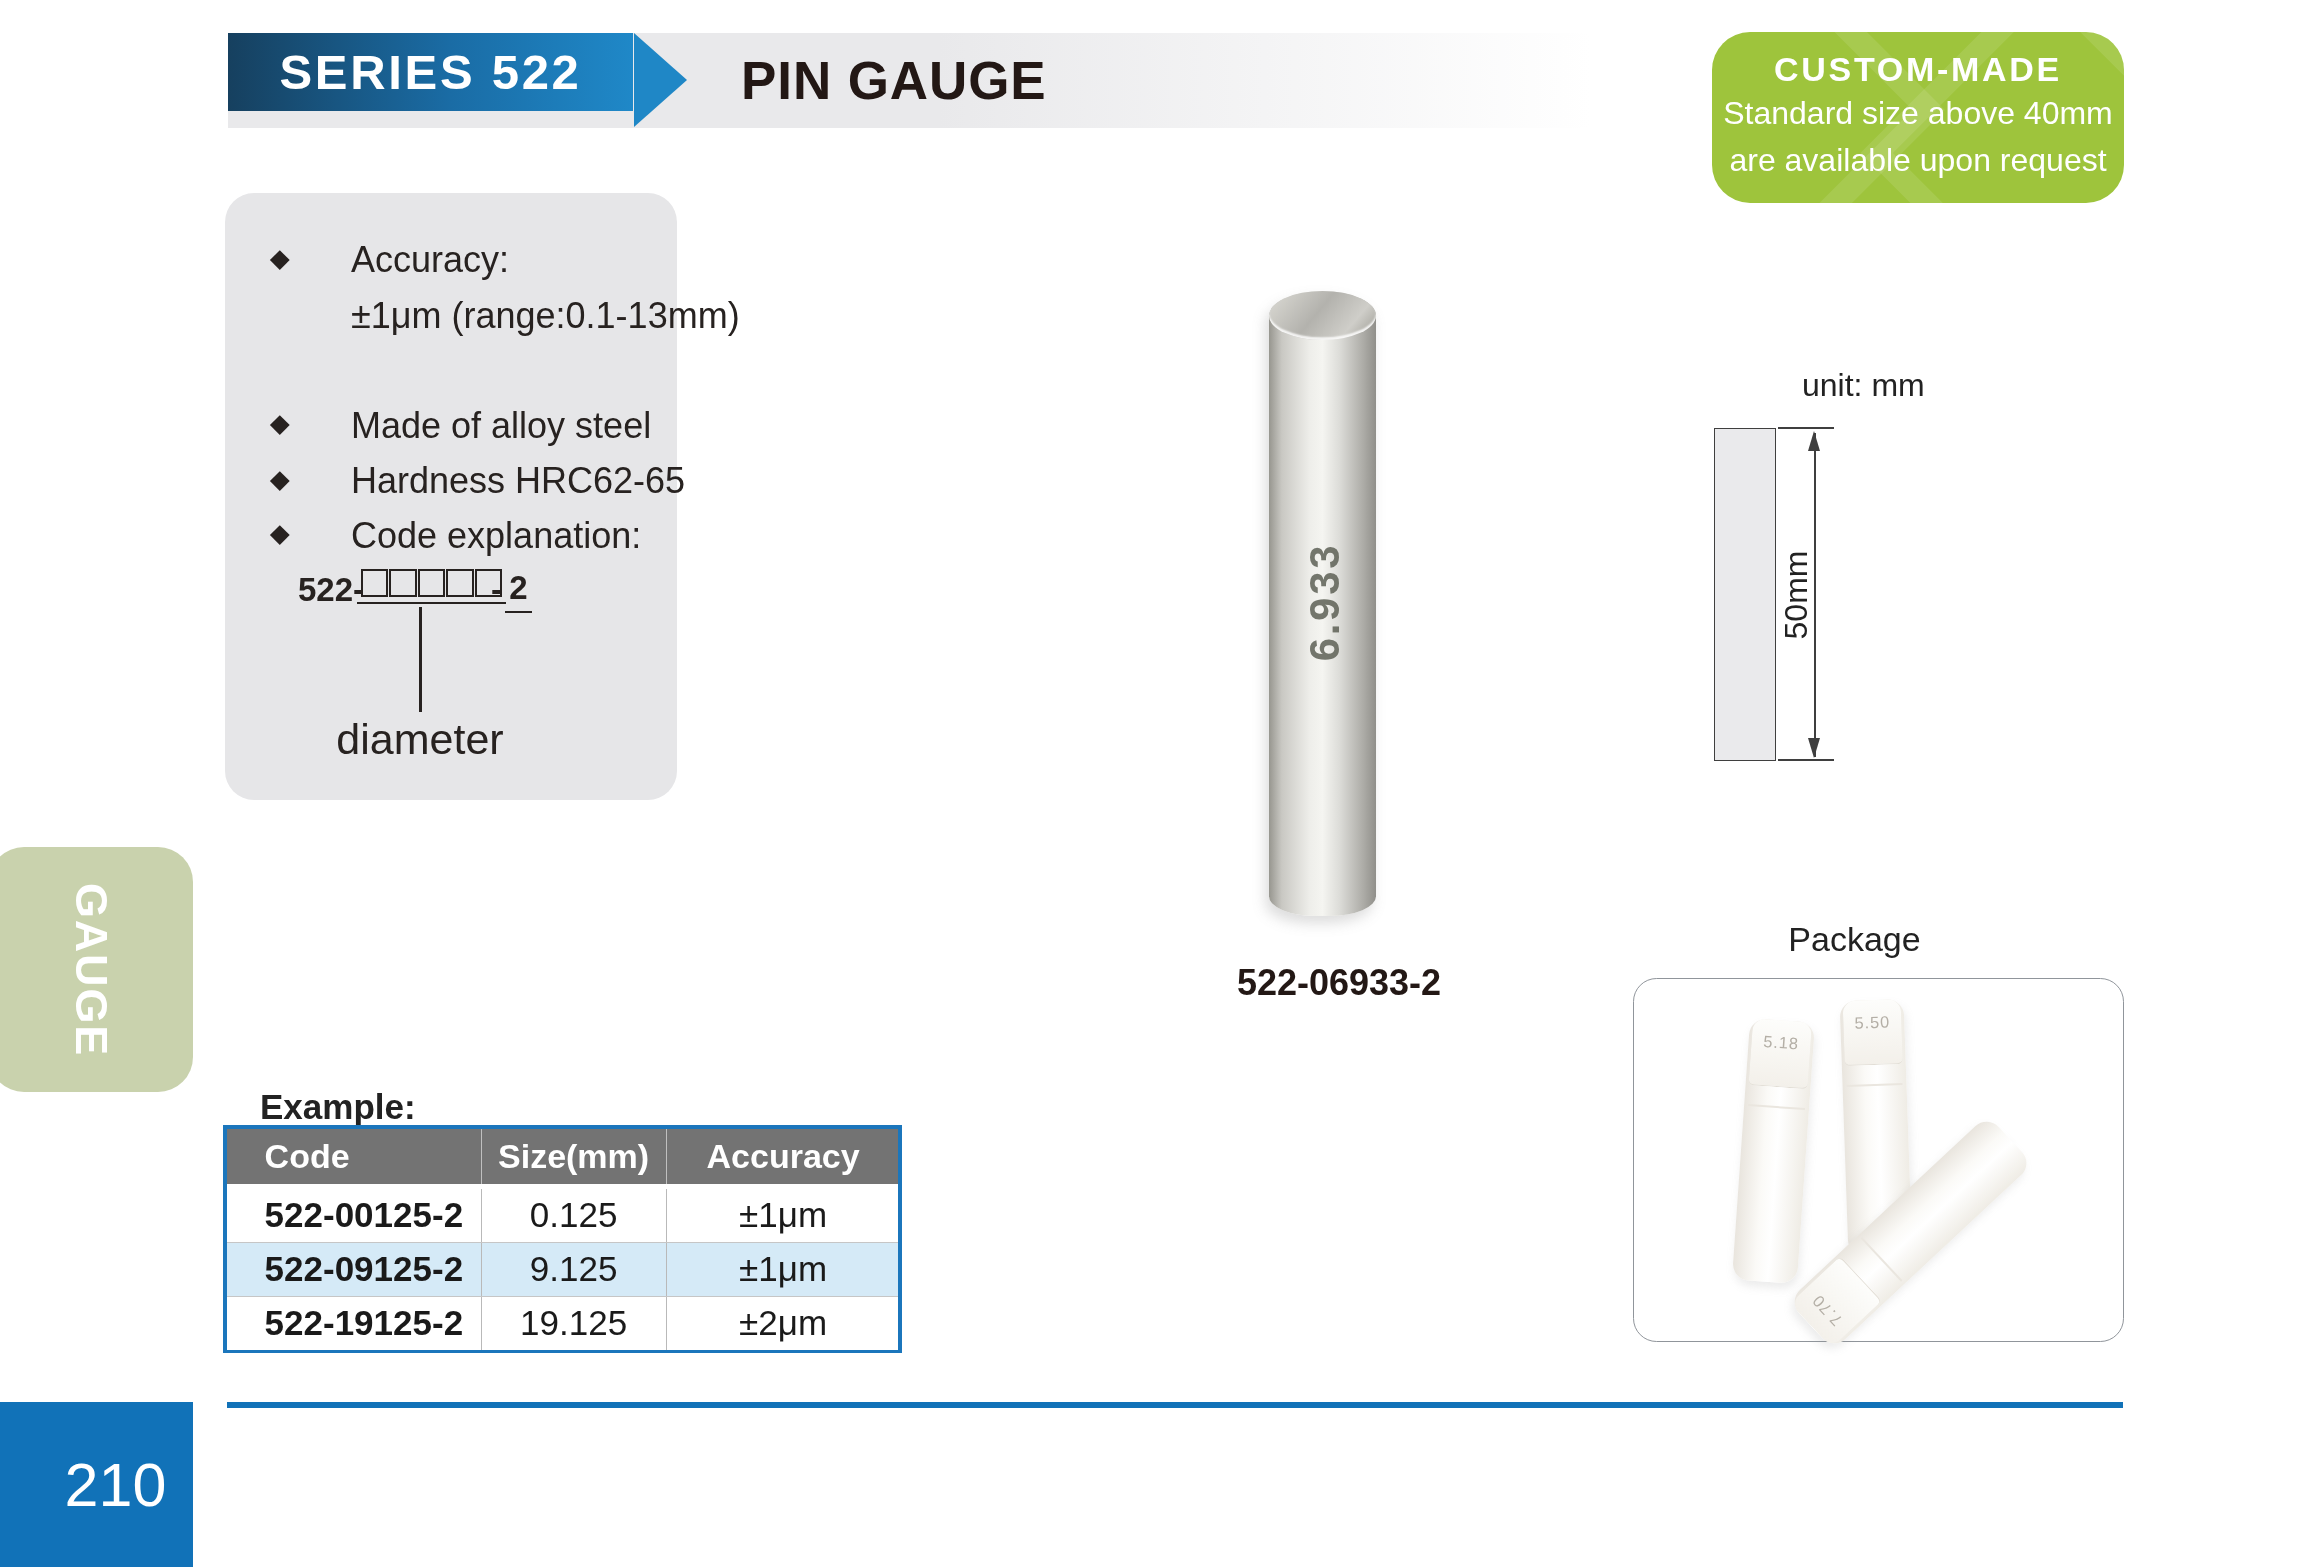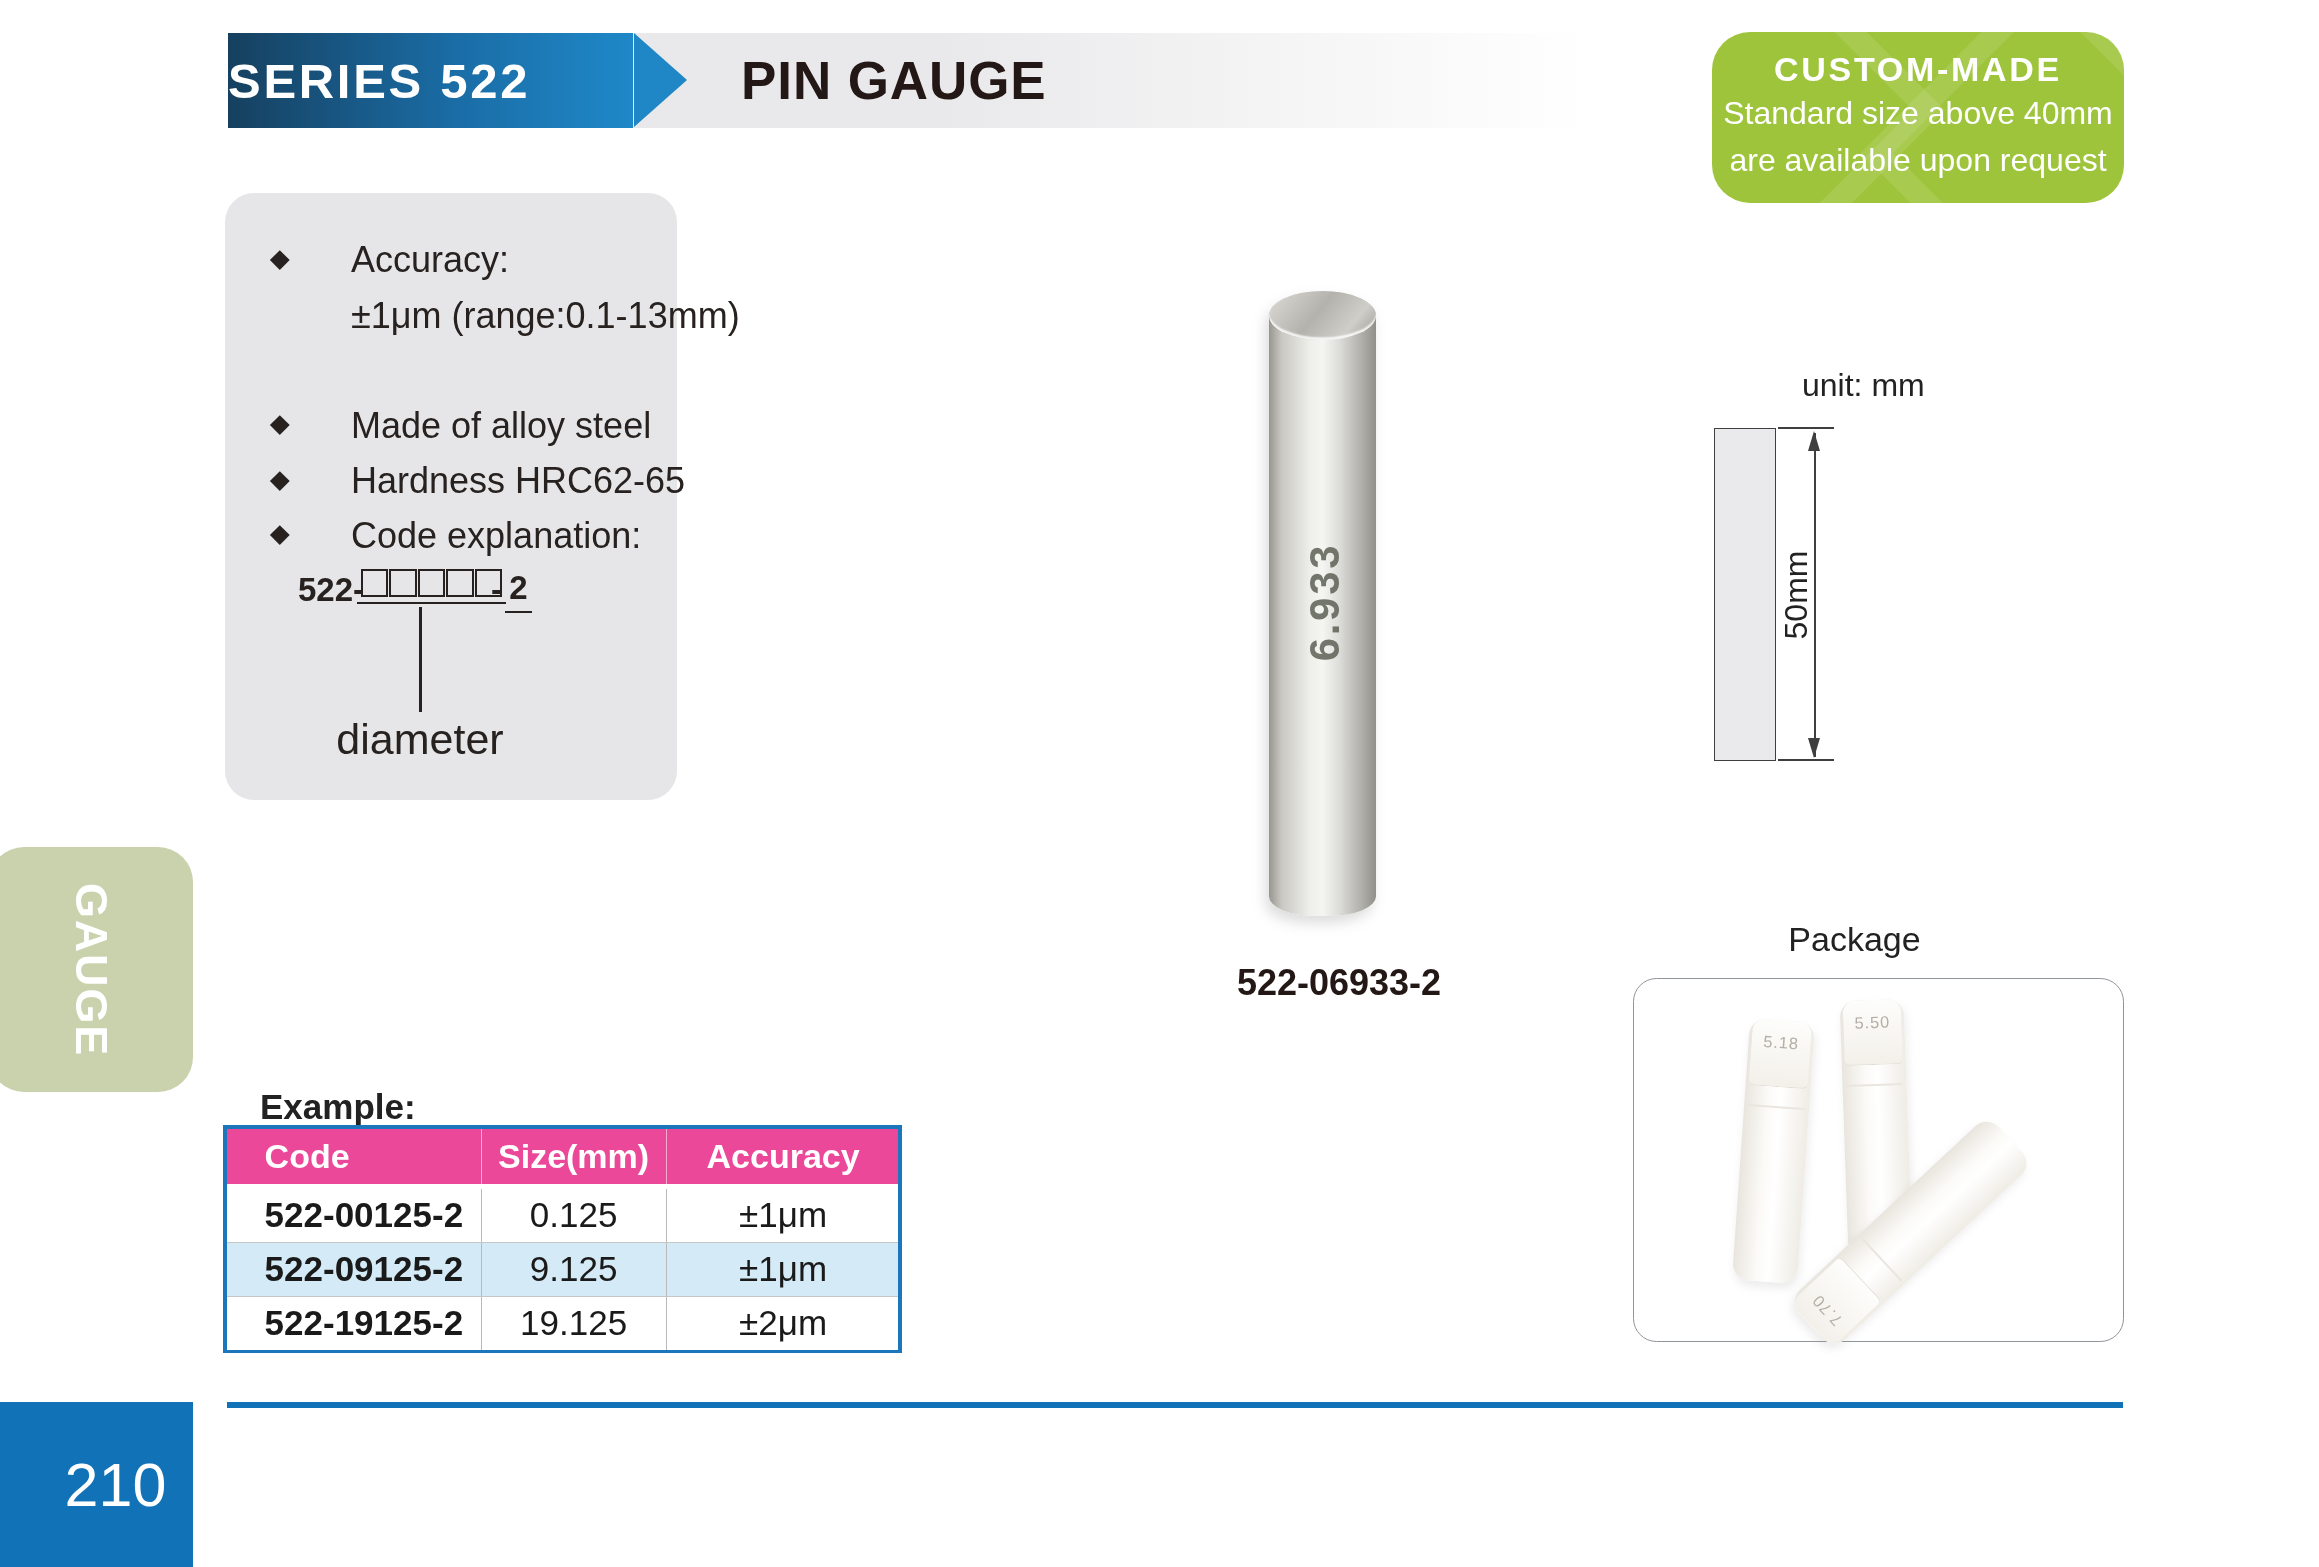--- a/index.html
+++ b/index.html
@@ -3,23 +3,23 @@
 <meta charset="utf-8">
 <style>
   html,body{margin:0;padding:0;background:#ffffff;}
   body{font-family:"Liberation Sans", sans-serif;}
   #page{position:relative;width:2319px;height:1567px;background:#fff;overflow:hidden;}
   .abs{position:absolute;}
 
   
   .band{left:228px;top:33px;width:1364px;height:95px;
         background:linear-gradient(90deg,#e9e9eb 0%,#e9e9eb 52%,rgba(255,255,255,0) 100%);}
-  .banner{left:228px;top:33px;width:405px;height:95px;
+  .banner{left:228px;top:33px;width:405px;height:78px;
         background:linear-gradient(90deg,#16405f 0%,#1a6ca5 55%,#1f88c8 100%);
-        display:flex;align-items:center;justify-content:flex-start;}
+        display:flex;align-items:center;justify-content:center;}
   .banner-arrow{left:634px;top:33px;width:0;height:0;
         border-top:47px solid transparent;border-bottom:47px solid transparent;
         border-left:53px solid #1f87c6;}
   .series-title{color:#ffffff;font-size:49px;font-weight:bold;letter-spacing:2.7px;}
   .product-title{left:741px;top:33px;height:95px;line-height:95px;
         color:#231815;font-size:53px;font-weight:bold;letter-spacing:0.9px;}
 
   
   .badge{left:1712px;top:32px;width:412px;height:171px;border-radius:38px;
         background:#9ec43c;overflow:hidden;color:#fff;text-align:center;}
@@ -91,21 +91,21 @@
   .tube2{left:1844px;top:1000px;width:64px;height:255px;transform:rotate(-2deg);}
   .tube3{left:1877px;top:1096px;width:67px;height:273px;transform:rotate(47deg);}
   .tube3 .tube-cap{top:auto;bottom:0;border-radius:5.5px 5.5px 12.7px 12.7px;border-bottom:none;border-top:1.8px solid #e2ded6;}
   .tube3 .tube-seam{top:64%;}
   .tube3 .tube-label{top:auto;bottom:12.7px;transform:rotate(180deg);}
 
   
   .example-title{left:260px;top:1087px;font-size:35px;font-weight:bold;color:#222;}
   .ex-table{left:223px;top:1125px;width:679px;background:#1b76bc;padding:3.6px;box-sizing:border-box;}
   .ex-row{display:grid;grid-template-columns:254px 185px 234px;}
-  .ex-head{height:55px;background:#ec4899;color:#fff;font-weight:bold;font-size:34px;
+  .ex-head{height:55px;background:#737373;color:#fff;font-weight:bold;font-size:34px;
         border-bottom:5.5px solid #ffffff;}
   .ex-head .cell{border-left:1.8px solid rgba(255,255,255,.55);}
   .ex-head .cell:first-child{border-left:none;}
   .ex-body{height:53px;background:#ffffff;font-size:35px;color:#1a1a1a;}
   .ex-body .cell{border-left:1.8px solid #b9b9b9;}
   .ex-body .cell:first-child{border-left:none;}
   .ex-body + .ex-body{border-top:1.8px solid #c6c6c6;}
   .ex-alt{background:#d5eaf7;}
   .cell{display:flex;align-items:center;justify-content:center;box-sizing:border-box;}
   .cell-left{justify-content:flex-start;padding-left:38px;}

